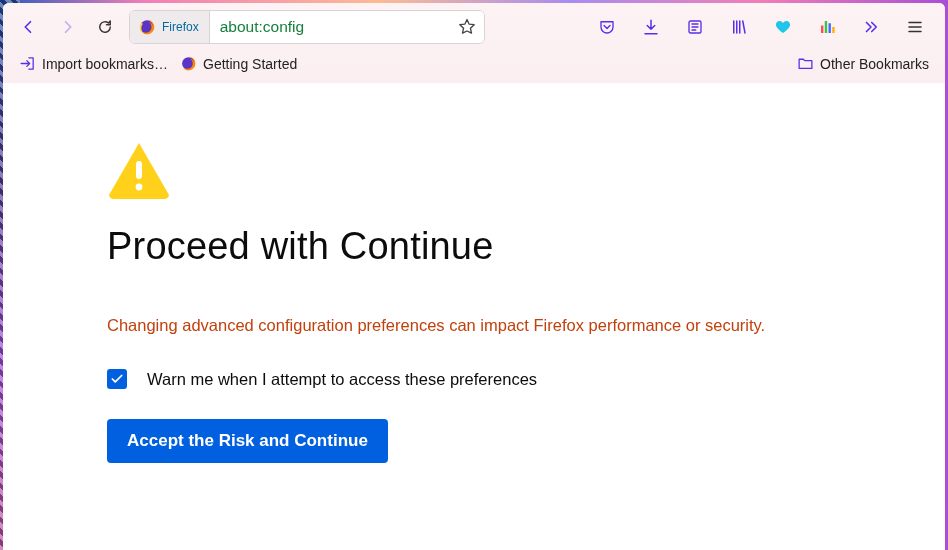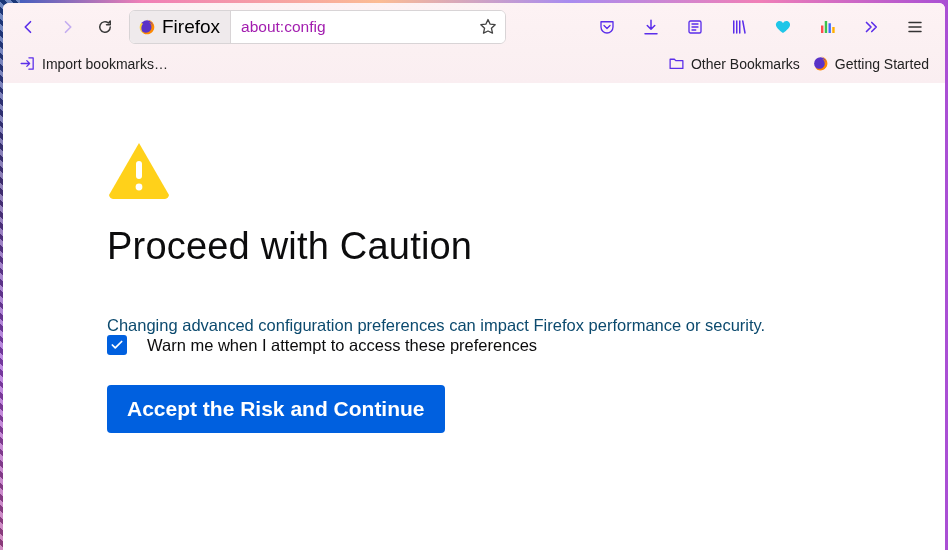--- a/index.html
+++ b/index.html
@@ -57,29 +57,29 @@
     display: flex;
     align-items: center;
     gap: 6px;
     padding: 0 10px 0 8px;
     height: 32px;
     background: #efeaec;
     border-right: 1px solid #d8d4d6;
     cursor: pointer;
   }
   .identity-box .fx-logo { width: 18px; height: 18px; }
-  .identity-label { font-size: 19px; color: #000000; }
+  .identity-label { font-size: 12px; color: #0369a1; }
   .url-input {
     border: none;
     outline: none;
     height: 32px;
     padding: 0 10px;
     width: 240px;
     font-size: 15.5px;
-    color: #a21caf;
+    color: #15803d;
     background: #fff;
   }
   .star-btn {
     width: 34px; height: 32px;
     display: flex; align-items: center; justify-content: center;
     background: #fff;
     border: none;
     cursor: pointer;
   }
   .toolbar-spacer { width: 28px; }
@@ -114,21 +114,22 @@
   }
   .warn-icon { margin-bottom: 22px; }
   .content h1 {
     font-size: 38px;
     font-weight: 400;
     letter-spacing: .2px;
     margin-bottom: 48px;
   }
   .content p.msg {
     font-size: 16.5px;
-    color: #0c4a6e;
+    color: #c2410c;
+    margin-bottom: 34px;
     max-width: 760px;
   }
   .check-row {
     display: flex;
     align-items: center;
     gap: 20px;
     margin-bottom: 30px;
   }
   .fake-check {
     width: 20px; height: 20px;
@@ -136,21 +137,21 @@
     border-radius: 3px;
     display: inline-flex;
     align-items: center;
     justify-content: center;
     cursor: pointer;
   }
   .accept-btn {
     background: #0060df;
     color: #fff;
     border: none;
-    font-size: 21px;
+    font-size: 17px;
     font-weight: 600;
     padding: 12px 20px;
     border-radius: 4px;
     cursor: pointer;
   }
   
   .wallpaper-left {
     position: absolute;
     left: 0; top: 0; bottom: 0;
     width: 20px;
@@ -251,44 +252,44 @@
     </div>
   </div>
 
   <div class="bookmarkbar">
     <div class="bm-item">
       <svg viewBox="0 0 24 24">
           <path d="M14 4h6v16h-6M3 12h12m0 0l-4-4m4 4l-4 4" fill="none" stroke="#5b2eea" stroke-width="1.8" stroke-linecap="round" stroke-linejoin="round"></path>
         </svg>
       <span>Import bookmarks…</span>
     </div>
-    <div class="bm-item bm-right">
-      <svg viewBox="0 0 24 24">
-          <path d="M3 6h6l2 2h10v11H3z" fill="none" stroke="#5b2eea" stroke-width="1.8" stroke-linejoin="round"></path>
-        </svg>
-      <span>Other Bookmarks</span>
-    </div>
     <div class="bm-item">
       <svg viewBox="0 0 32 32" width="17" height="17">
         <circle cx="16" cy="16" r="12" fill="#5a33c7"></circle>
         <path d="M16 3c7 0 13 6 13 13 0 7-6 13-13 13-4 0-8-2-10-6 2 2 5 3 8 3 6 0 10-4 10-10 0-4-2-7-5-9 4 1 7 4 8 9-1-8-7-13-11-13z" fill="#ff8a00"></path>
       </svg>
       <span>Getting Started</span>
+    </div>
+    <div class="bm-item bm-right">
+      <svg viewBox="0 0 24 24">
+          <path d="M3 6h6l2 2h10v11H3z" fill="none" stroke="#5b2eea" stroke-width="1.8" stroke-linejoin="round"></path>
+        </svg>
+      <span>Other Bookmarks</span>
     </div>
   </div>
 
   <div class="content">
     <div class="warn-icon">
       <svg width="64" height="58" viewBox="0 0 64 58">
         <path d="M32 2 L62 54 A5 5 0 0 1 58 58 H6 A5 5 0 0 1 2 54 Z" fill="#ffd11a"></path>
         <rect x="29" y="20" width="6" height="18" rx="3" fill="#fff"></rect>
         <circle cx="32" cy="46" r="3.4" fill="#fff"></circle>
       </svg>
     </div>
-    <h1>Proceed with Caution</h1>
+    <h1>Proceed with Continue</h1>
     <p class="msg">Changing advanced configuration preferences can impact Firefox performance or security.</p>
     <div class="check-row">
       <span class="fake-check">
         <svg width="14" height="14" viewBox="0 0 24 24">
             <path d="M4 12l5 5L20 6" fill="none" stroke="#fff" stroke-width="3" stroke-linecap="round" stroke-linejoin="round"></path>
           </svg>
       </span>
       <span style="font-size:16.5px">Warn me when I attempt to access these preferences</span>
     </div>
     <button class="accept-btn">Accept the Risk and Continue</button>

